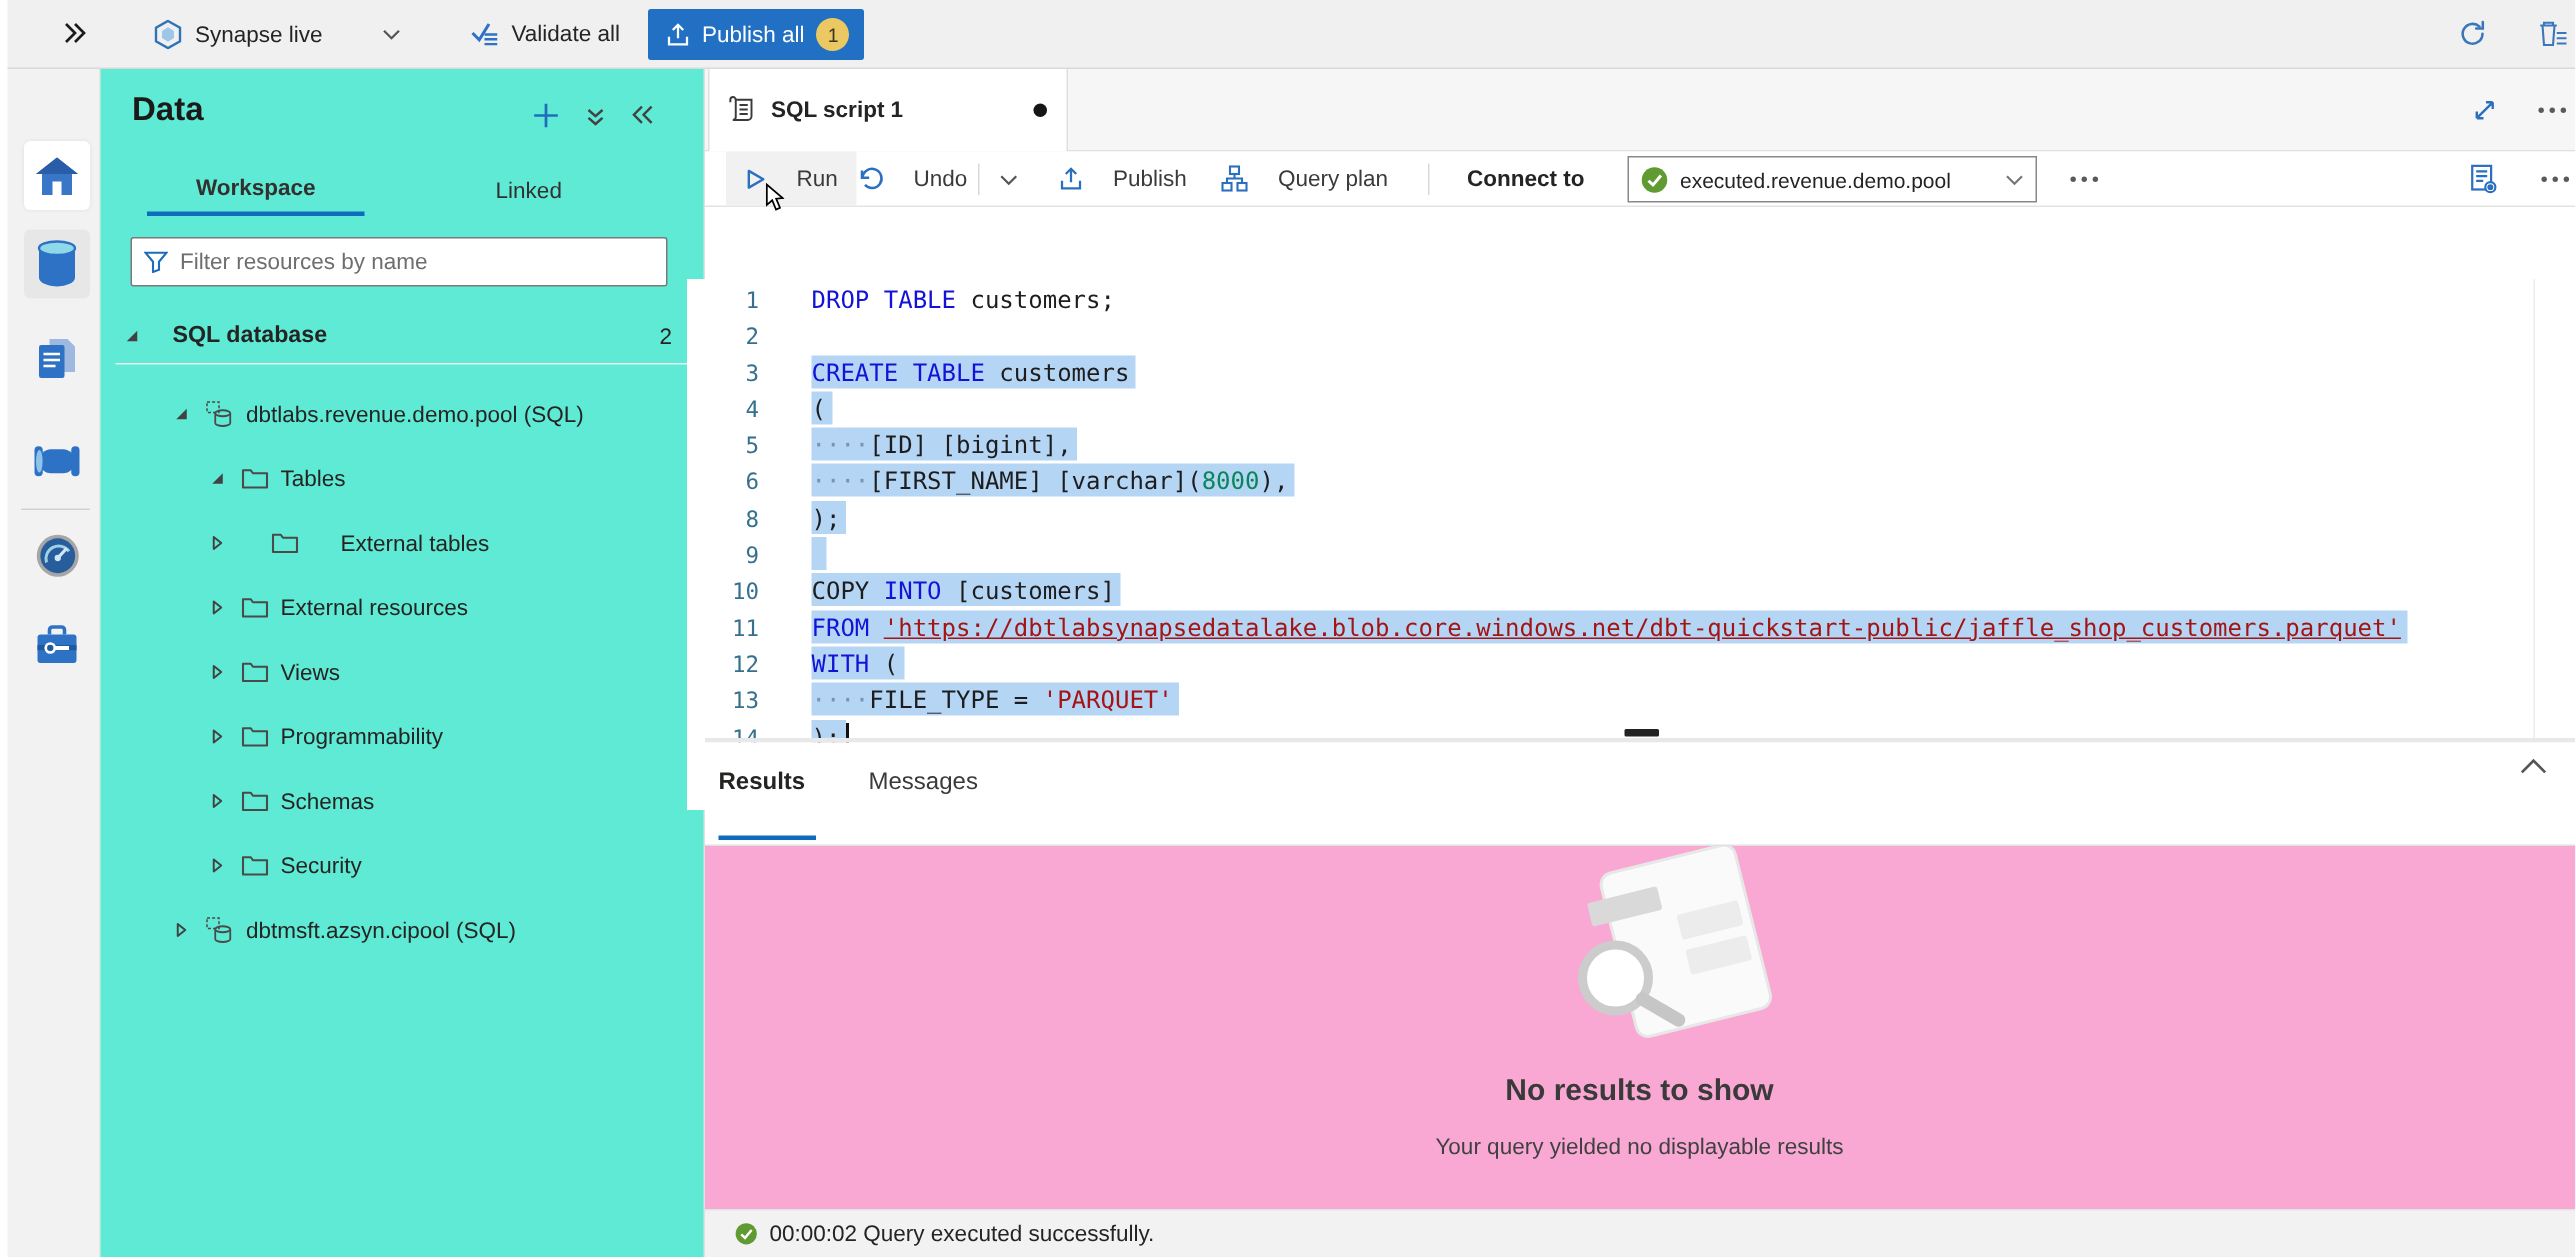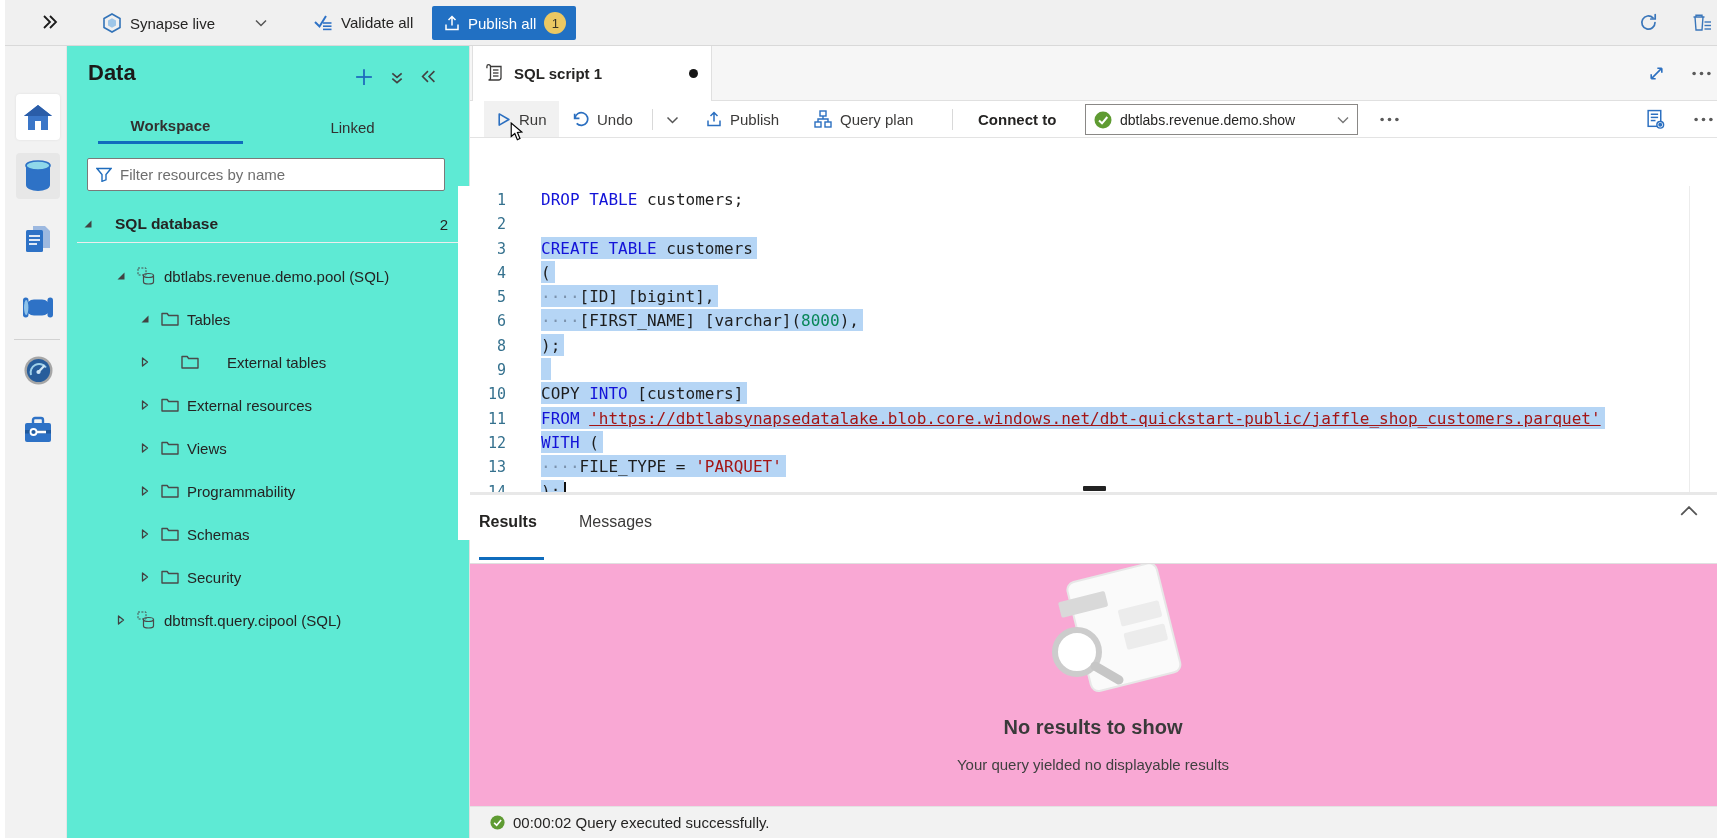--- a/index.html
+++ b/index.html
@@ -45,21 +45,21 @@
 
   
   .tab-strip { left:470px; top:46px; width:1247px; height:55px; background:#f6f6f6; border-bottom:1px solid #e0e0e0; }
   .script-tab { position:absolute; left:2px; top:0; width:240px; height:55px; background:#fff;
                 border-left:1px solid #e0e0e0; border-right:1px solid #e0e0e0; display:flex;
                 align-items:center; padding-left:12px; gap:10px; cursor:pointer; }
   .script-tab .t-label { font-size:15px; font-weight:bold; color:#252423; }
   .dirty-dot { position:absolute; left:216px; width:9px; height:9px; border-radius:50%; background:#161616; }
 
   .toolbar { left:470px; top:101px; width:1247px; height:37px; background:#fff; border-bottom:1px solid #e3e3e3; }
-  .tb-item { position:absolute; top:0; height:36px; display:flex; align-items:center; gap:8px;
+  .tb-item { position:absolute; top:0; height:36px; display:flex; align-items:center; gap:20px;
              font-size:15px; color:#3b3a39; cursor:pointer; }
   .tb-divider { position:absolute; top:8px; width:1px; height:21px; background:#d9d9d9; }
   .run-btn { background:#f1f1f1; padding:0 12px; }
   .connect-label { font-weight:bold; color:#252423; cursor:default; }
   .pool-select { position:absolute; left:615px; top:3px; width:273px; height:31px; border:1px solid #8a8886;
                  background:#fff; display:flex; align-items:center; padding:0 8px; gap:8px; cursor:pointer; }
   .pool-select .pool-name { flex:1; font-size:14px; color:#252423; white-space:nowrap; overflow:hidden; }
 
   
   .editor { left:458px; top:138px; width:1247px; height:354px; background:#fff;
@@ -394,21 +394,21 @@
                 <path d="M2.5 1 L7.5 5 L2.5 9 Z" fill="none" stroke="#424242" stroke-width="1.3" stroke-linejoin="round"></path>
               </svg>
             </span>
             <span class="ticon">
               <svg width="19" height="19" viewBox="0 0 19 19" fill="none" stroke="#4a4a4a">
                 <rect x="1" y="1" width="8" height="7" stroke-width="1" stroke-dasharray="2 1.4"></rect>
                 <ellipse cx="11.5" cy="8.5" rx="5" ry="2" stroke-width="1.2"></ellipse>
                 <path d="M6.5 8.5 V15 a5 2 0 0 0 10 0 V8.5" stroke-width="1.2"></path>
               </svg>
             </span>
-            <span>dbtmsft.query.cipool (SQL)</span>
+            <span>dbtmsft.azsyn.cipool (SQL)</span>
           </div>
         </div>
     </div>
   </section>
 
   <div class="abs tab-strip">
     <div class="script-tab">
       <span>
         <svg width="19" height="19" viewBox="0 0 19 19" fill="none" stroke="#3b3a39" stroke-width="1.3">
             <path d="M5.5 2.5 H16 V13.5 a2.5 2.5 0 0 1-2.5 2.5 H3.5 a2 2 0 0 0 2-2 Z"></path>
@@ -480,21 +480,21 @@
     </div>
     <div class="tb-divider" style="left:482px;"></div>
     <span class="tb-item connect-label" style="left:508px;">Connect to</span>
     <div class="pool-select">
       <span>
         <svg width="18" height="18" viewBox="0 0 18 18">
             <circle cx="9" cy="9" r="8.5" fill="#5f9b32"></circle>
             <path d="M5 9.5 L8 12.3 L13.3 6" stroke="#fff" stroke-width="2" fill="none"></path>
           </svg>
       </span>
-      <span class="pool-name">dbtlabs.revenue.demo.show</span>
+      <span class="pool-name">executed.revenue.demo.pool</span>
       <span>
         <svg width="12" height="8" viewBox="0 0 12 8" fill="none" stroke="#777" stroke-width="1.4">
             <path d="M1 1.5 L6 6.5 L11 1.5"></path>
           </svg>
       </span>
     </div>
     <span class="abs" style="left:910px; top:16px; cursor:pointer;">
       <svg width="19" height="5" viewBox="0 0 18 4" fill="#5a5a5a">
           <circle cx="2" cy="2" r="1.7"></circle>
           <circle cx="9" cy="2" r="1.7"></circle>

